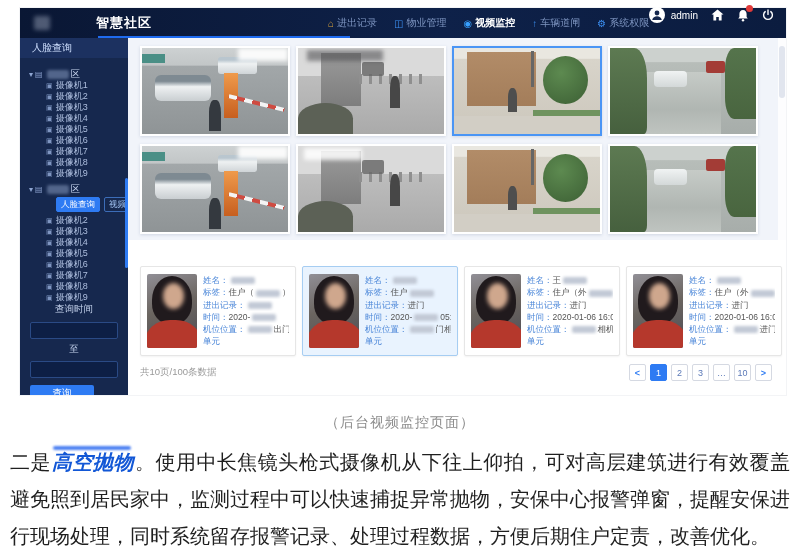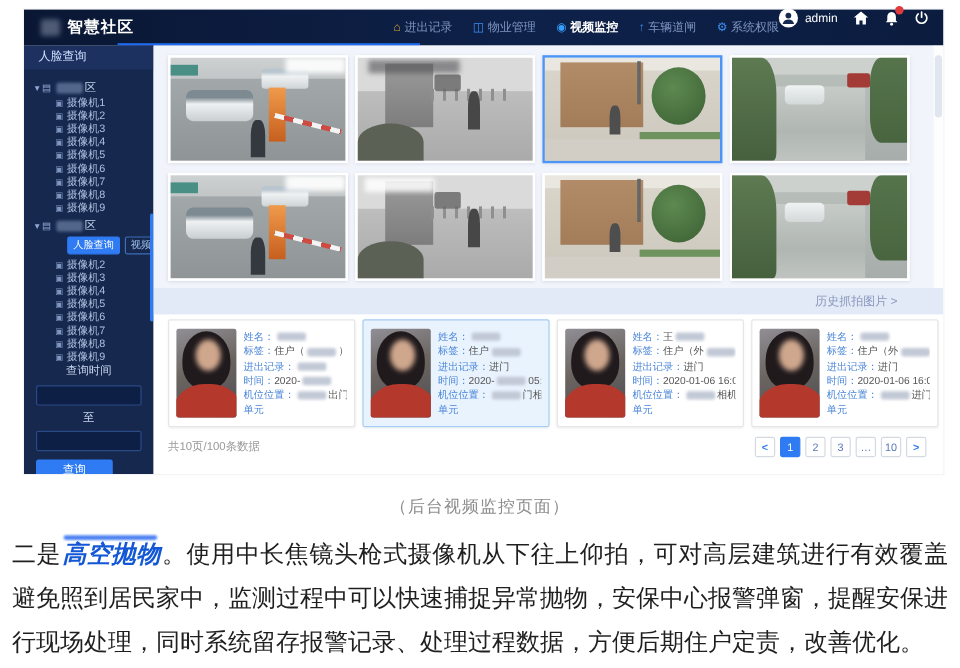--- a/index.html
+++ b/index.html
@@ -6,21 +6,21 @@
   body{font-family:"Liberation Sans","DejaVu Sans",sans-serif;}
   .stage{position:relative;width:800px;height:557px;background:#fff;overflow:hidden;}
 
   
   .shot{position:absolute;left:20px;top:8px;width:766px;height:387px;background:#fff;box-shadow:0 0 0 1px rgba(20,40,80,.05);}
 
   
   .navbar{position:absolute;left:0;top:0;width:766px;height:30px;background:linear-gradient(90deg,#0a1734,#0e2149 55%,#0b1c3f);}
   .brand{position:absolute;left:14px;top:0;height:30px;display:flex;align-items:center;gap:6px;}
   .brand-blur{width:16px;height:14px;background:#cfd8ea;opacity:.35;filter:blur(2px);border-radius:2px;}
-  .brand-text{color:#fff;font-size:13px;font-weight:bold;letter-spacing:1px;}
+  .brand-text{color:#fff;font-size:13px;font-weight:bold;letter-spacing:1px;margin-left:40px;}
   .accent-line{position:absolute;left:78px;top:28px;width:252px;height:2px;background:#1e6bf0;}
   .topnav{position:absolute;left:308px;top:0;height:30px;display:flex;gap:17px;align-items:center;}
   .nav-item{display:flex;align-items:center;gap:3px;font-size:10px;color:#7f96c2;cursor:pointer;white-space:nowrap;}
   .nav-item.active{color:#fff;font-weight:bold;}
   .nav-glyph{font-size:10px;color:#3b8ef0;}
   .nav-glyph.org{color:#d9a33c;}
   .nav-item.active .nav-glyph{color:#37a0ff;}
   .nav-right{position:absolute;right:12px;top:0;height:14px;display:flex;align-items:center;gap:13px;}
   .avatar{width:16px;height:16px;border-radius:50%;background:#fff;display:flex;align-items:center;justify-content:center;}
   .username{color:#fff;font-size:10px;margin-left:-7px;}
@@ -287,23 +287,20 @@
           </div>
           <div class="tile scene-street">
             <div class="el road"></div>
             <div class="el foll"></div>
             <div class="el folr"></div>
             <div class="el scar"></div>
             <div class="el rcar"></div>
           </div>
         </div>
       <div class="vtrack"></div>
-      <div class="band">
-        <a class="band-link">历史抓拍图片 &gt;</a>
-      </div>
       <div class="cards">
           <div class="card">
             <div class="photo">
               <i class="ph-hair"></i>
               <i class="ph-face"></i>
               <i class="ph-shirt"></i>
             </div>
             <div class="fields">
               <div class="frow"><span class="f-label">姓名：</span><span class="redact"></span></div>
               <div class="frow"><span class="f-label">标签：</span><span class="f-val">住户（</span><span class="redact"></span><span class="f-val">）</span></div>

